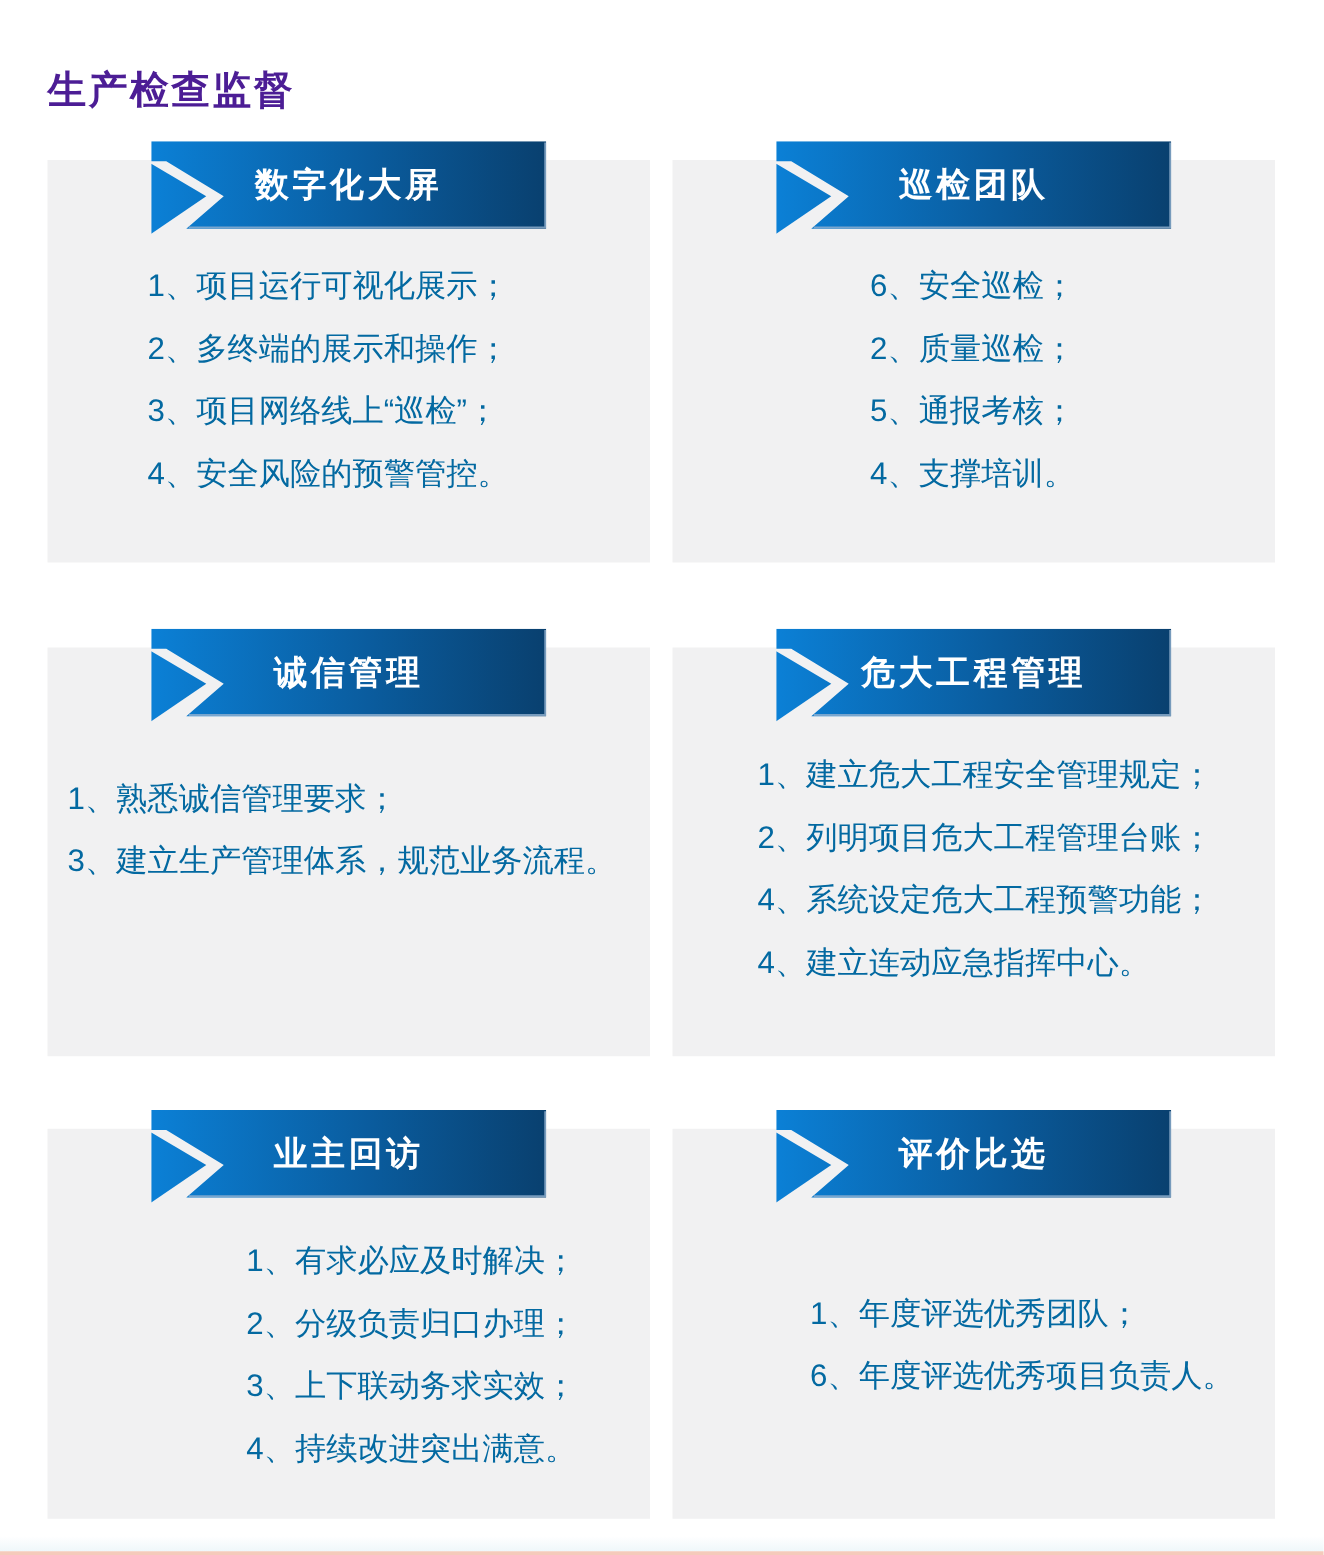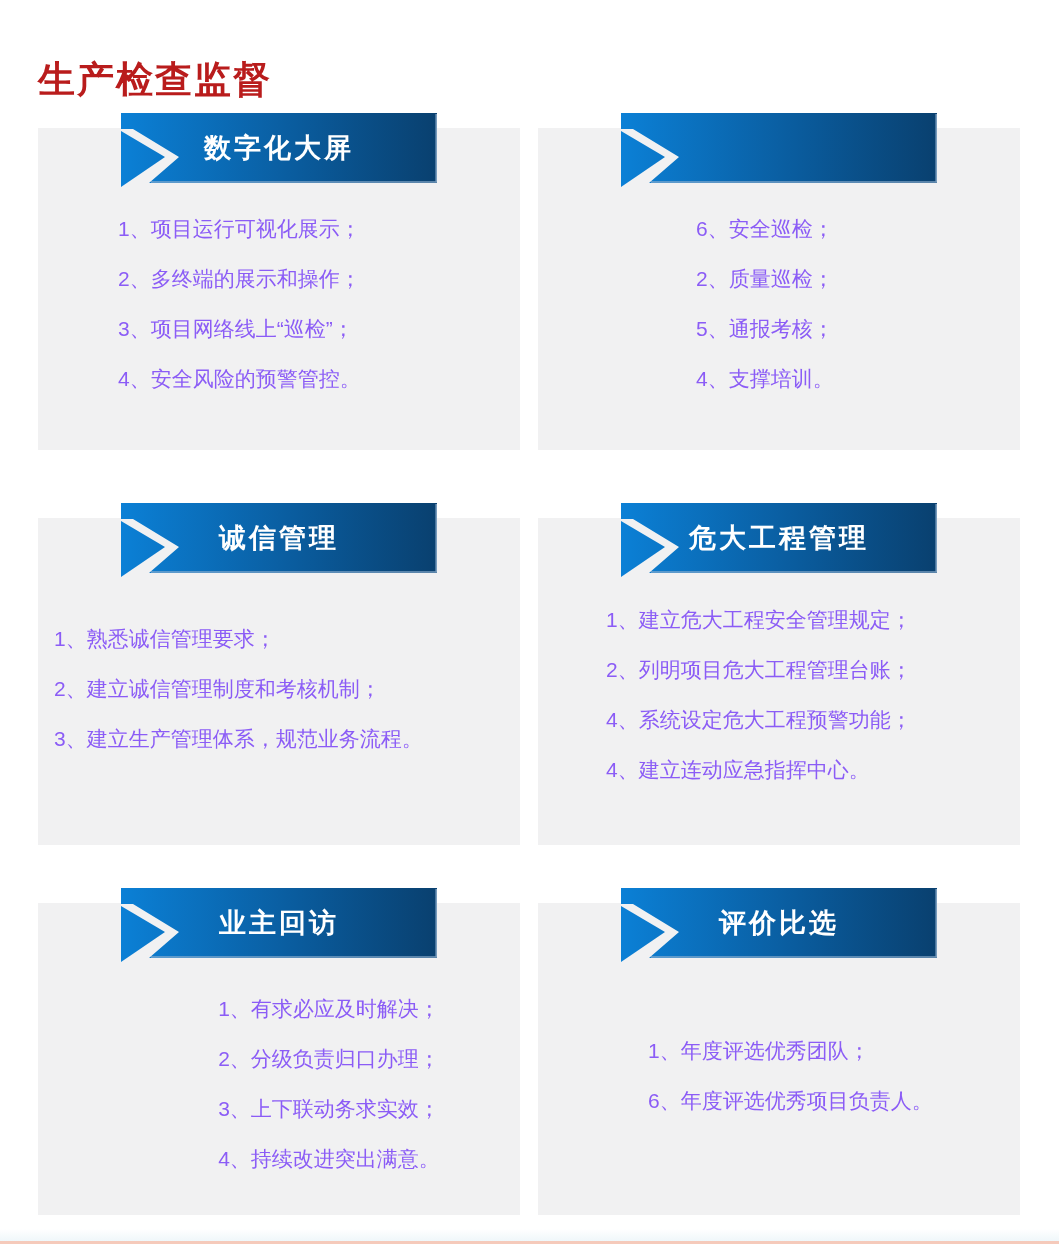--- a/index.html
+++ b/index.html
@@ -2,21 +2,21 @@
 <html><head>
 <meta charset="utf-8">
 <style>
   html,body{margin:0;padding:0;}
   body{
     width:1059px;height:1244px;position:relative;background:#ffffff;
     font-family:"Liberation Sans","DejaVu Sans",sans-serif;overflow:hidden;
   }
   .page-title{
     position:absolute;top:30px;left:38px;
-    font-size:37px;font-weight:bold;color:#b91c1c;letter-spacing:2px;
+    font-size:31px;font-weight:bold;color:#4c1d95;letter-spacing:2px;
   }
   .panel{
     position:absolute;width:482px;background:#f1f1f2;
   }
   .panel.col-l{left:38px;}
   .panel.col-r{left:538px;}
   .panel.row-1{top:128px;height:322px;}
   .panel.row-2{top:518px;height:327px;}
   .panel.row-3{top:903px;height:312px;}
 
@@ -25,21 +25,21 @@
     width:252px;height:84px;
   }
   .banner svg{display:block;width:316px;height:84px;}
   .banner-label{
     position:absolute;top:0;left:0;width:316px;height:70px;
     display:flex;align-items:center;justify-content:center;
     color:#ffffff;font-size:27px;font-weight:bold;letter-spacing:3px;
   }
   ul.items{
     list-style:none;margin:0;padding:0;
-    color:#8b5cf6;font-size:21px;
+    color:#0369a1;font-size:25px;
   }
   ul.items li{line-height:50px;white-space:nowrap;}
   .p1 ul.items{margin-top:76px;margin-left:80px;}
   .p2 ul.items{margin-top:76px;margin-left:158px;}
   .p3 ul.items{margin-top:96px;margin-left:16px;}
   .p4 ul.items{margin-top:77px;margin-left:68px;}
   .p5 ul.items{margin-top:81px;margin-left:100px;text-align:center;}
   .p6 ul.items{margin-top:123px;margin-left:110px;}
 
   .footer-strip{
@@ -84,20 +84,21 @@
         <linearGradient id="g1" gradientUnits="userSpaceOnUse" x1="0" y1="0" x2="316" y2="0">
           <stop offset="0" stop-color="#0b80d6"></stop>
             <stop offset="0.55" stop-color="#0a5c9e"></stop>
             <stop offset="1" stop-color="#09406f"></stop>
         </linearGradient>
       </defs>
       <path d="M0,0 H316 V70 H28 L58,44 L12,16 H0 Z" fill="url(#g1)"></path>
       <path d="M315.2,1 V69 H30" fill="none" stroke="#93b1cf" stroke-width="1.6" opacity="0.8"></path>
       <polygon points="0,18 44,44 0,74" fill="url(#g1)"></polygon>
     </svg>
+    <div class="banner-label">巡检团队</div>
   </div>
   <ul class="items">
     <li>6、安全巡检；</li>
     <li>2、质量巡检；</li>
     <li>5、通报考核；</li>
     <li>4、支撑培训。</li>
   </ul>
 </section>
 
 <section class="panel col-l row-2 p3">
@@ -111,21 +112,20 @@
         </linearGradient>
       </defs>
       <path d="M0,0 H316 V70 H28 L58,44 L12,16 H0 Z" fill="url(#g2)"></path>
       <path d="M315.2,1 V69 H30" fill="none" stroke="#93b1cf" stroke-width="1.6" opacity="0.8"></path>
       <polygon points="0,18 44,44 0,74" fill="url(#g2)"></polygon>
     </svg>
     <div class="banner-label">诚信管理</div>
   </div>
   <ul class="items">
     <li>1、熟悉诚信管理要求；</li>
-    <li>2、建立诚信管理制度和考核机制；</li>
     <li>3、建立生产管理体系，规范业务流程。</li>
   </ul>
 </section>
 
 <section class="panel col-r row-2 p4">
   <div class="banner">
     <svg viewBox="0 0 316 84">
       <defs>
         <linearGradient id="g3" gradientUnits="userSpaceOnUse" x1="0" y1="0" x2="316" y2="0">
           <stop offset="0" stop-color="#0b80d6"></stop>

